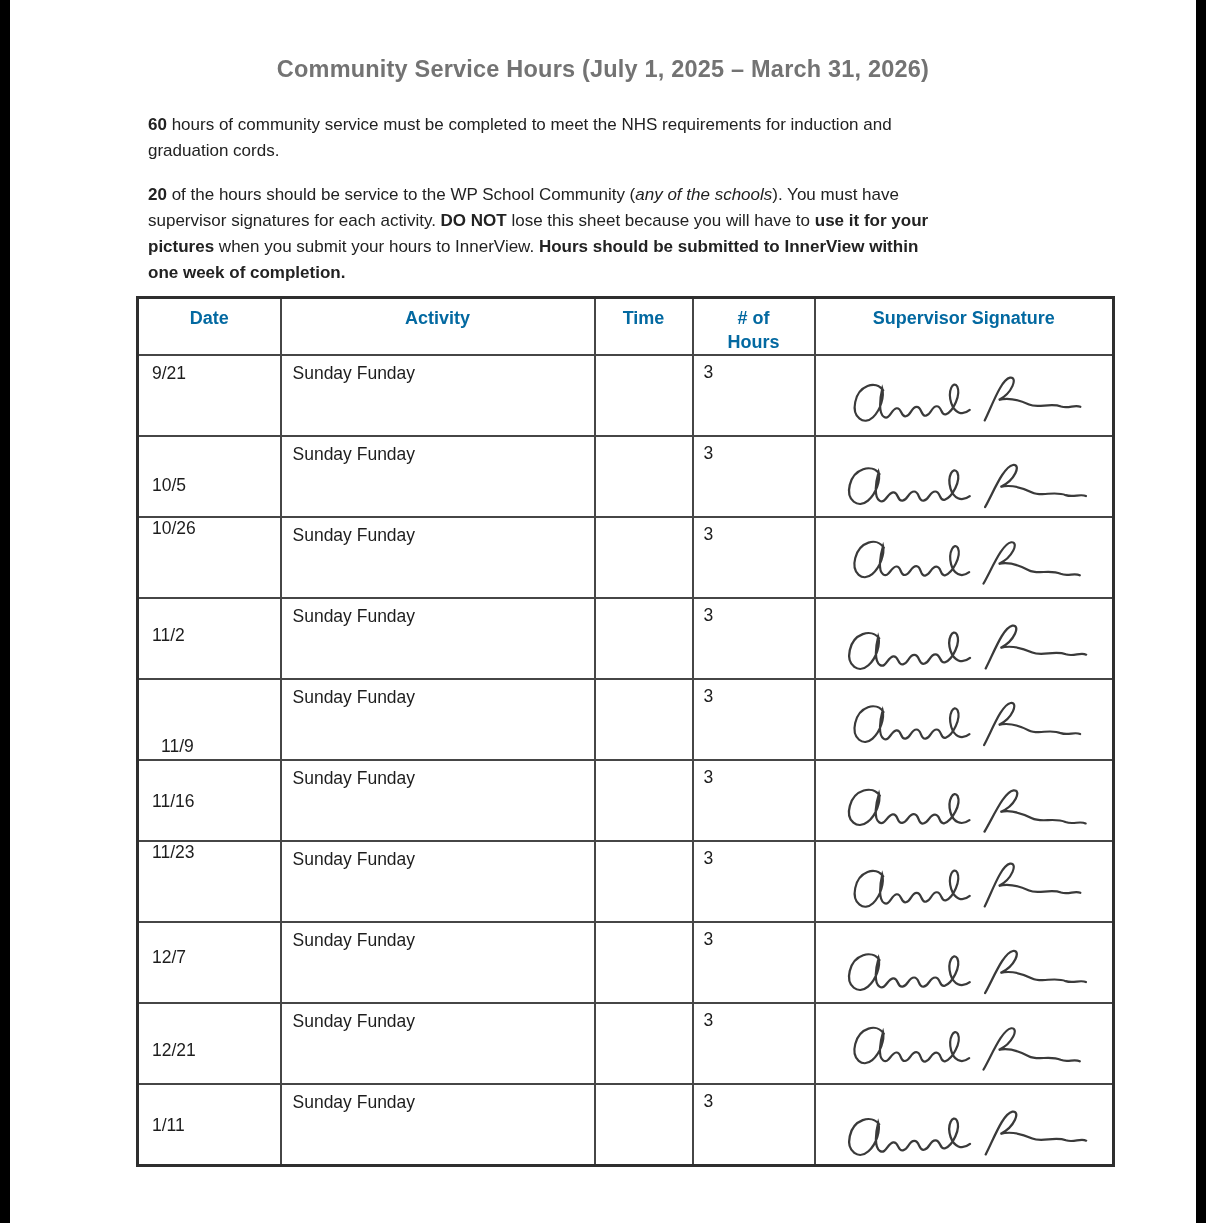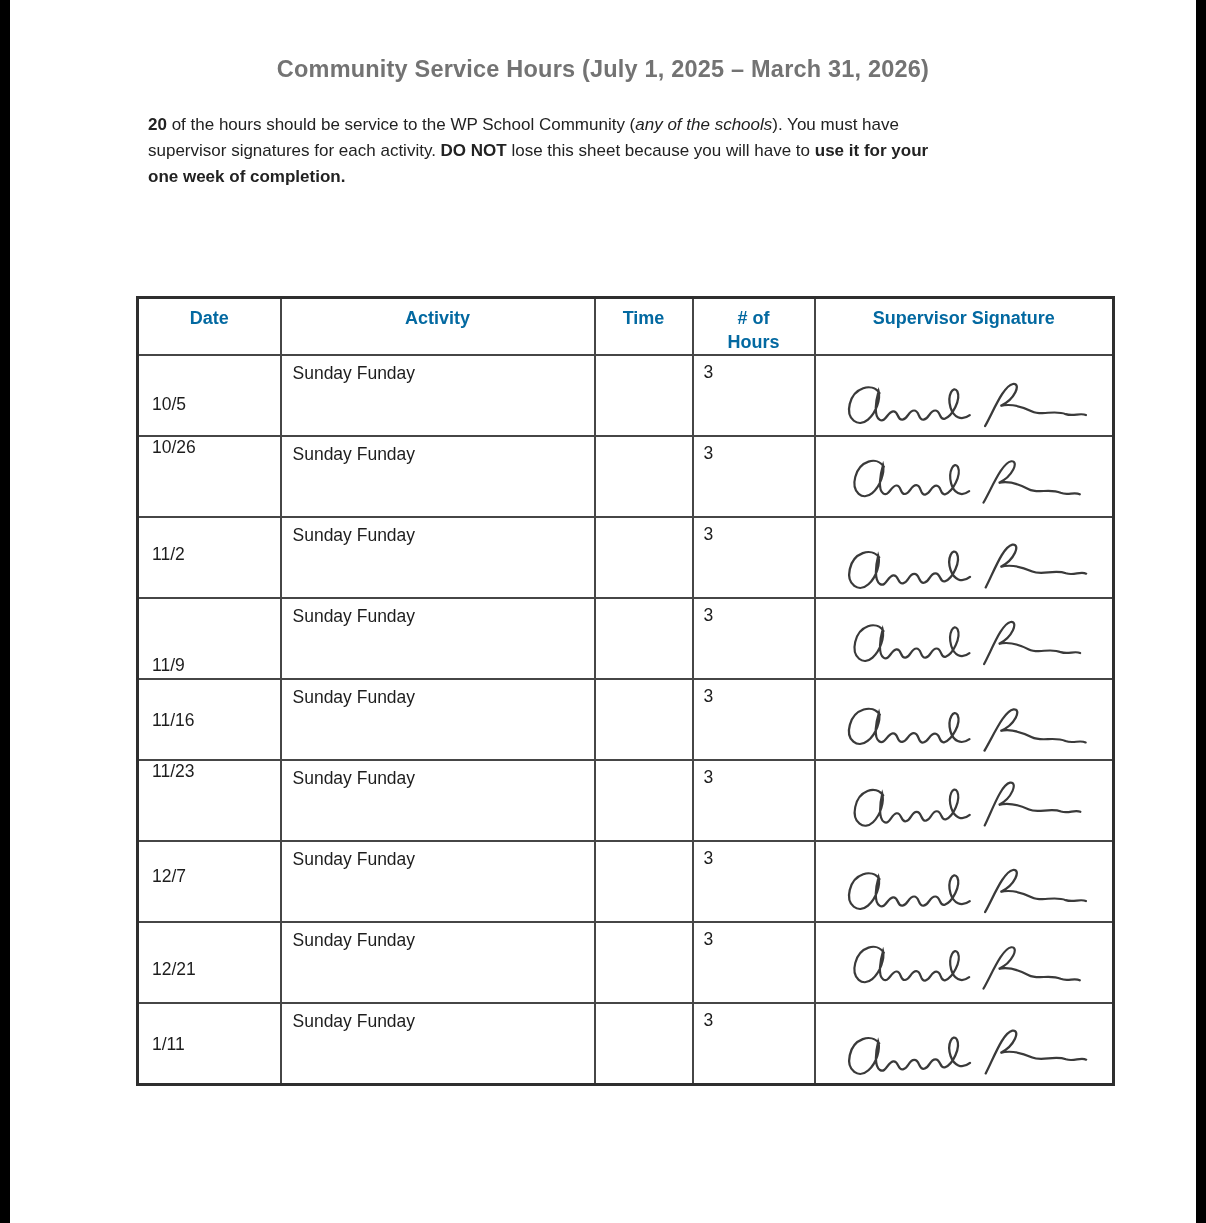--- a/index.html
+++ b/index.html
@@ -71,22 +71,27 @@
   </defs>
 </svg>
 
 <div class="scan-edge left"></div>
 <div class="scan-edge right"></div>
 
 <div class="doc-title">Community Service Hours (July 1, 2025 – March 31, 2026)</div>
 
 <div class="intro">
     <div class="para">
+      <div class="line"><span class="b">60</span><span> hours of community service must be completed to meet the NHS requirements for induction and</span></div>
+      <div class="line"><span>graduation cords.</span></div>
+    </div>
+    <div class="para">
       <div class="line"><span class="b">20</span><span> of the hours should be service to the WP School Community (</span><span class="i">any of the schools</span><span>). You must have</span></div>
       <div class="line"><span>supervisor signatures for each activity. </span><span class="b">DO NOT</span><span> lose this sheet because you will have to </span><span class="b">use it for your</span></div>
+      <div class="line"><span class="b">pictures</span><span> when you submit your hours to InnerView. </span><span class="b">Hours should be submitted to InnerView within</span></div>
       <div class="line"><span class="b">one week of completion.</span></div>
     </div>
   </div>
 
 <table class="service">
   <colgroup>
     <col style="width:143px">
     <col style="width:314px">
     <col style="width:98px">
     <col style="width:122px">
@@ -98,20 +103,33 @@
       <th>Activity</th>
       <th>Time</th>
       <th># of
 Hours</th>
       <th>Supervisor Signature</th>
     </tr>
   </thead>
   <tbody>
       <tr>
     <td class="c-date">
+      <span class="date-text" style="margin-top: 7px;">9/21</span>
+    </td>
+    <td class="c-activity">Sunday Funday</td>
+    <td class="c-time"></td>
+    <td class="c-hours">3</td>
+    <td class="c-sig">
+      <svg class="sig" viewBox="0 0 260 70" style="transform: rotate(-1.6deg) scaleX(1); top: 12px;">
+        <use href="#sig-glyph"></use>
+      </svg>
+    </td>
+  </tr>
+      <tr>
+    <td class="c-date">
       <span class="date-text" style="margin-top: 38px;">10/5</span>
     </td>
     <td class="c-activity">Sunday Funday</td>
     <td class="c-time"></td>
     <td class="c-hours">3</td>
     <td class="c-sig">
       <svg class="sig" viewBox="0 0 260 70" style="transform: rotate(0deg) scaleX(1.05); top: 17px;">
         <use href="#sig-glyph"></use>
       </svg>
     </td>
@@ -137,21 +155,21 @@
     <td class="c-time"></td>
     <td class="c-hours">3</td>
     <td class="c-sig">
       <svg class="sig" viewBox="0 0 260 70" style="transform: rotate(-1.6deg) scaleX(1.05); top: 17px;">
         <use href="#sig-glyph"></use>
       </svg>
     </td>
   </tr>
       <tr>
     <td class="c-date">
-      <span class="date-text" style="margin-top: 56px;">11/9</span>
+      <span class="date-text" style="margin-top: 56px; margin-left: 9px;">11/9</span>
     </td>
     <td class="c-activity">Sunday Funday</td>
     <td class="c-time"></td>
     <td class="c-hours">3</td>
     <td class="c-sig">
       <svg class="sig" viewBox="0 0 260 70" style="transform: rotate(0deg) scaleX(1); top: 12px;">
         <use href="#sig-glyph"></use>
       </svg>
     </td>
   </tr>

